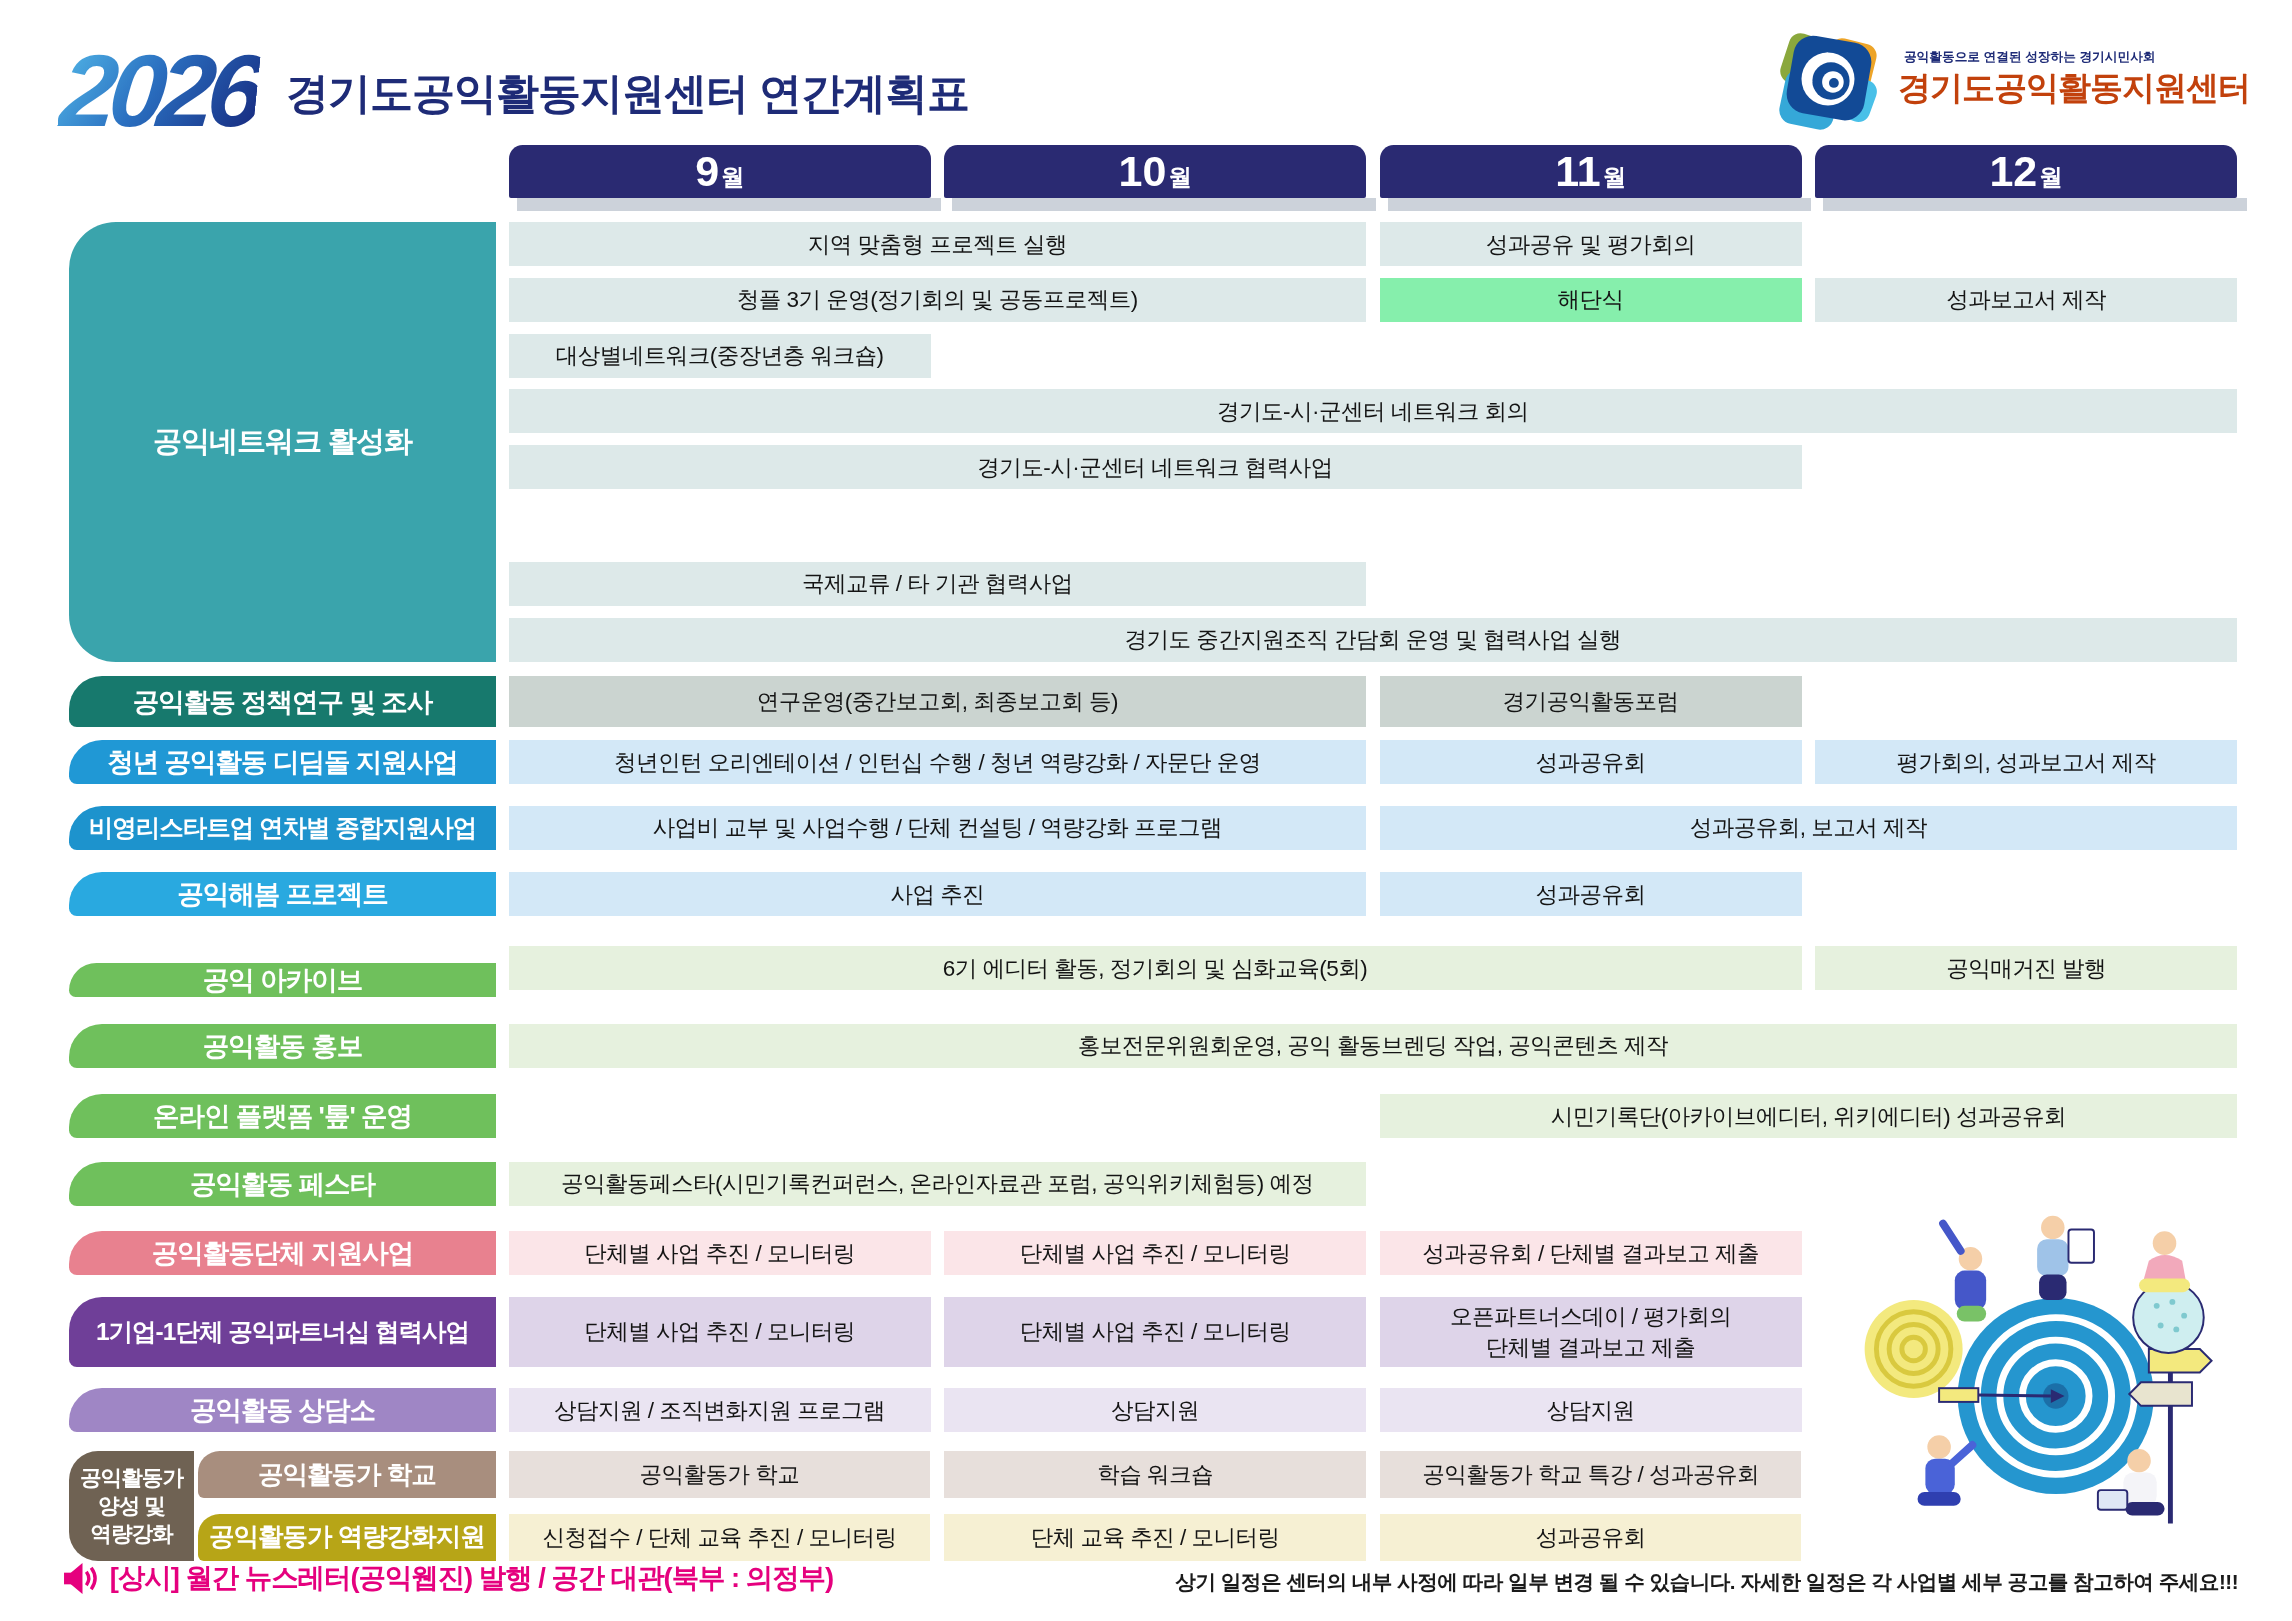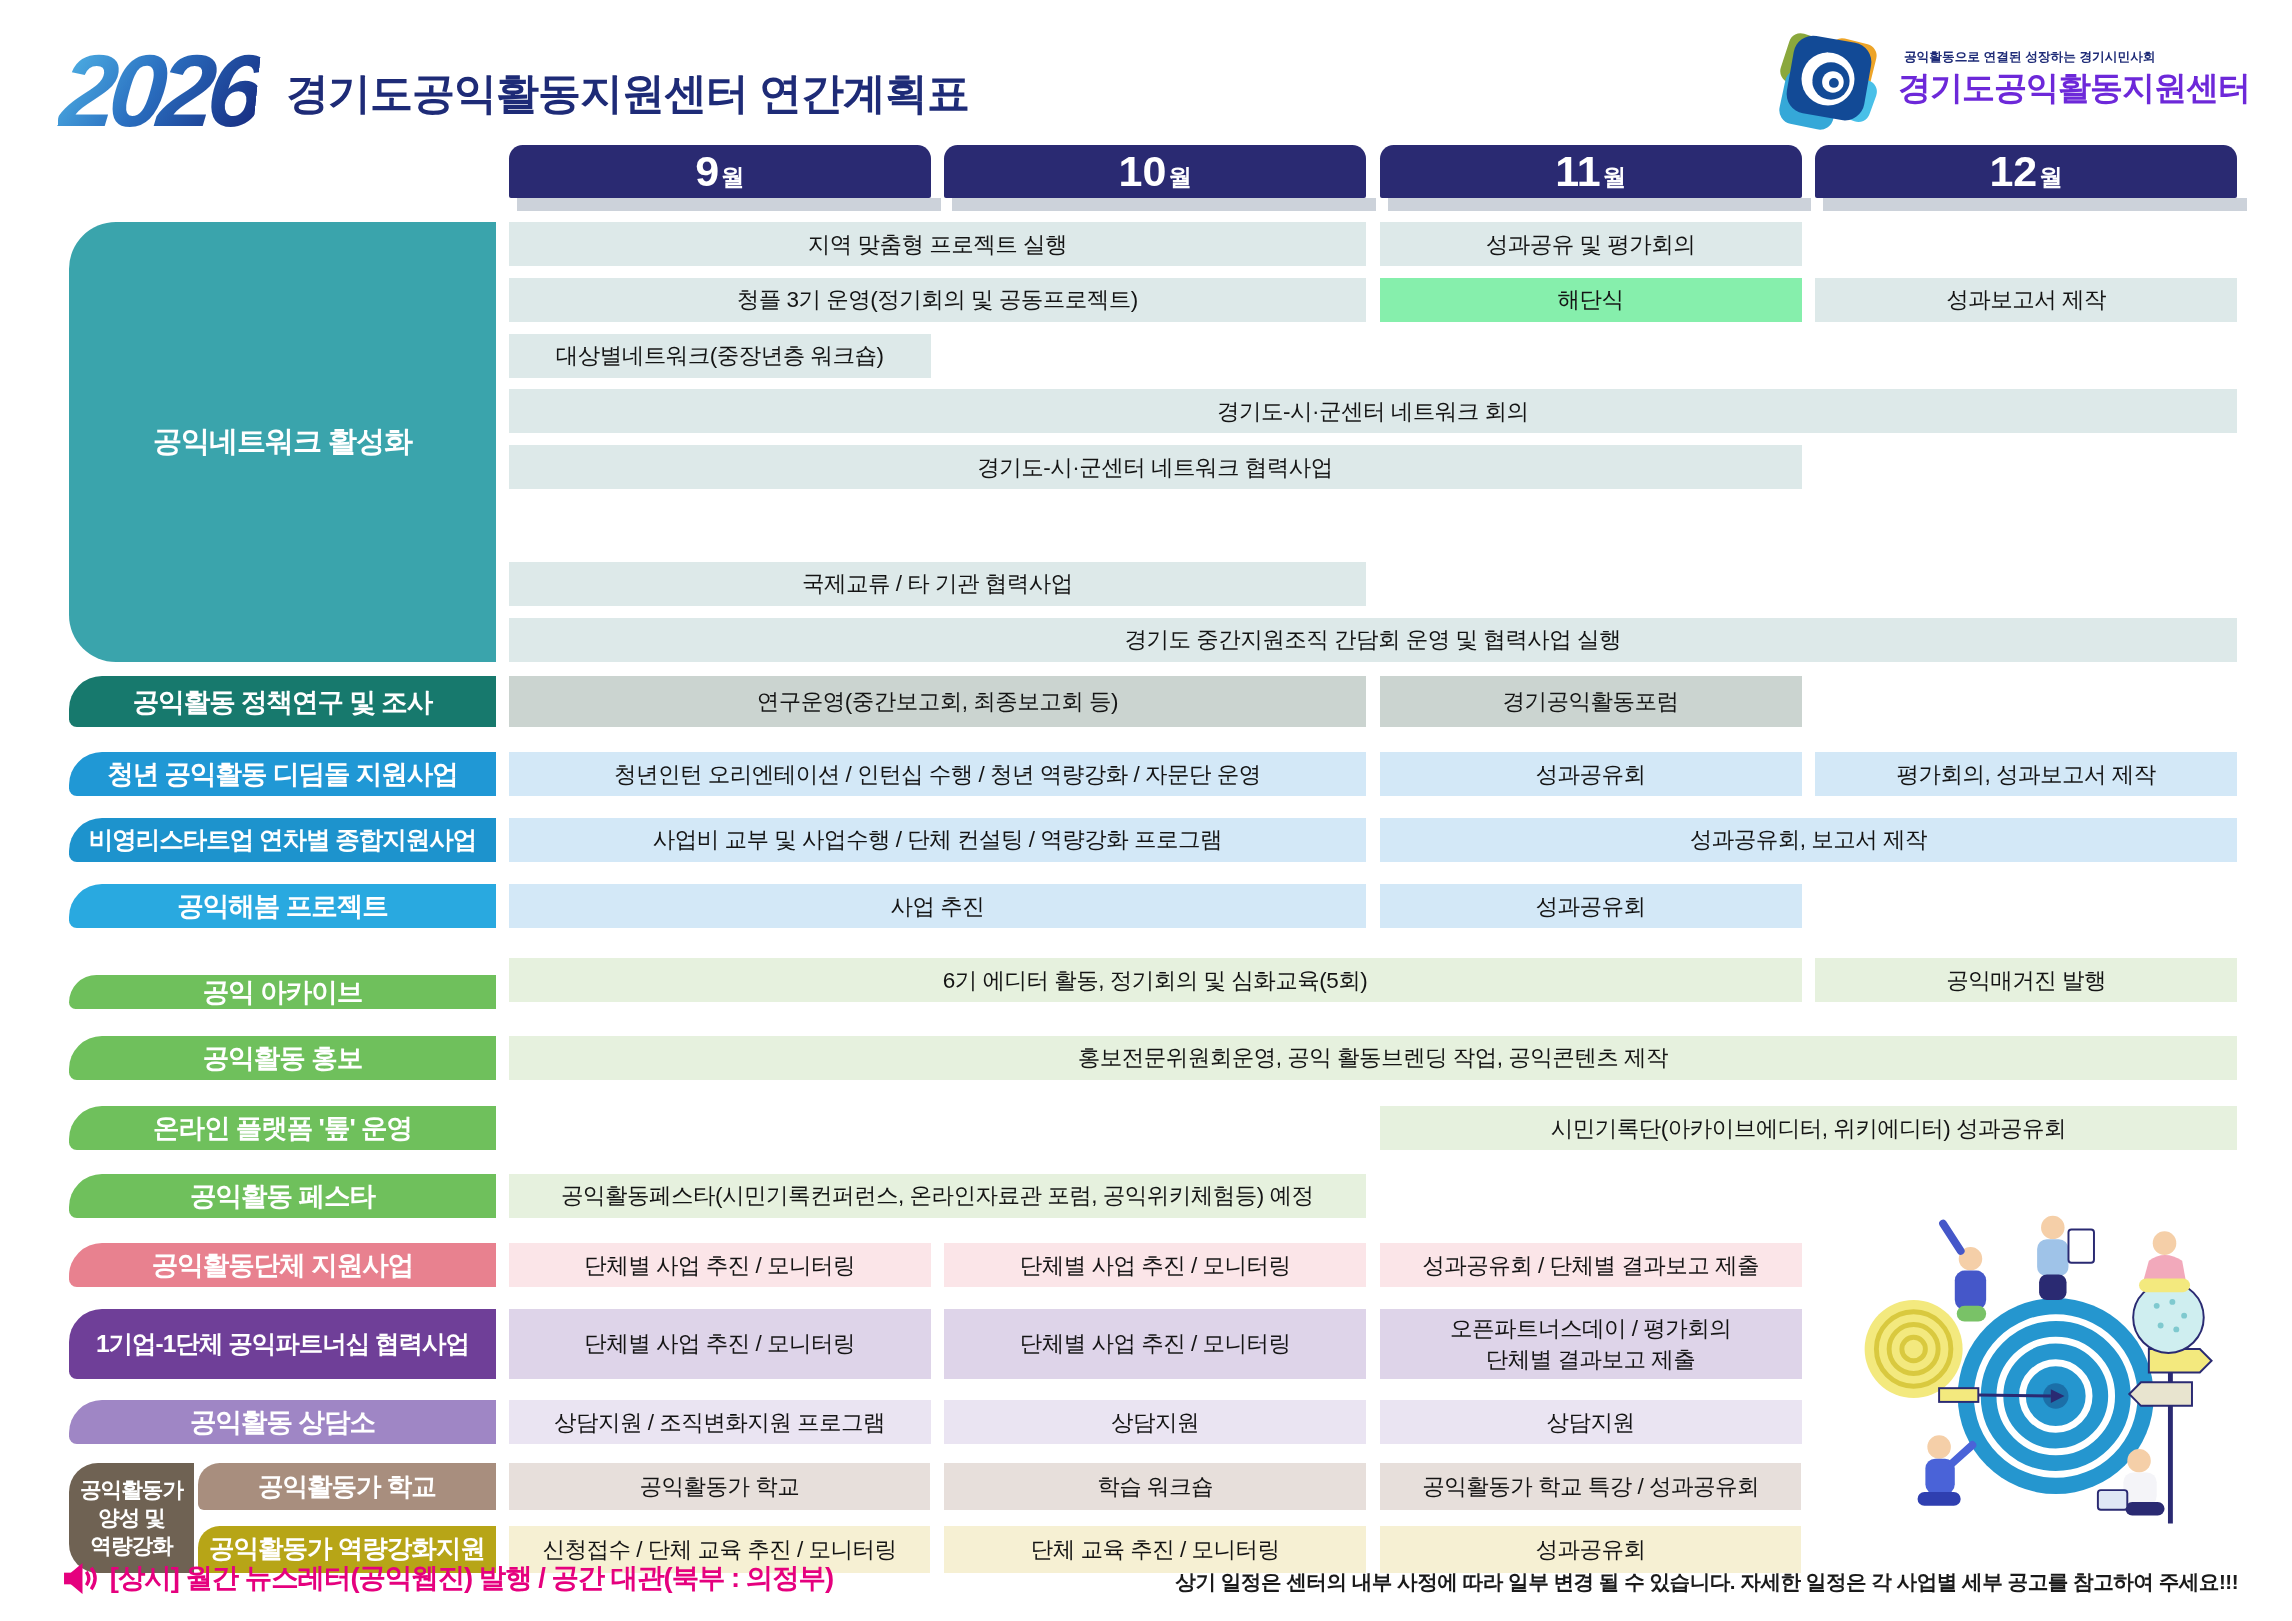--- a/index.html
+++ b/index.html
@@ -7,21 +7,21 @@
         font-family:"Liberation Sans","DejaVu Sans",sans-serif;}
 
   
   .year{position:absolute;left:61px;top:33px;font-size:102px;font-weight:900;font-style:italic;
         letter-spacing:-7.8px;background:linear-gradient(120deg,#53b9e9 0%,#2a6fc0 45%,#16277c 100%);
         -webkit-background-clip:text;background-clip:text;color:transparent;transform:skewX(-6deg);}
   .page-title{position:absolute;left:286px;top:65px;font-size:43px;font-weight:bold;color:#1e2b77;margin:0;letter-spacing:-1px;}
   .org-logo{position:absolute;right:43px;top:27.4px;display:flex;align-items:center;gap:11.8px;}
   .org-text{display:flex;flex-direction:column;align-items:flex-start;}
   .org-tagline{font-size:12.7px;font-weight:bold;color:#1e2b77;margin-left:5.9px;}
-  .org-name{font-size:33px;font-weight:bold;color:#6d28d9;letter-spacing:-1px;}
+  .org-name{font-size:33px;font-weight:bold;color:#c2410c;letter-spacing:-1px;}
 
   
   .months{position:absolute;left:509px;top:145px;width:1728px;display:grid;
           grid-template-columns:repeat(4,1fr);column-gap:13.7px;}
   .month{position:relative;height:53px;background:#2a2a72;border-radius:13.7px 13.7px 2px 2px;
          color:#fff;display:flex;align-items:center;justify-content:center;}
   .month::after{content:"";position:absolute;left:7.8px;right:-9.8px;bottom:-12.7px;height:12.7px;background:#ccd2da;}
   .month .num{font-size:43px;font-weight:bold;line-height:1;}
   .month .suffix{font-size:23.5px;font-weight:bold;margin-left:2px;margin-top:11.8px;}
 
@@ -122,21 +122,21 @@
           </div>
           <div class="row-spacer" style="height: 49px;"></div>
           <div class="bar-row">
             <div class="bar" style="grid-column: 1 / span 2; background: rgb(221, 233, 233);">국제교류 / 타 기관 협력사업</div>
           </div>
           <div class="bar-row">
             <div class="bar" style="grid-column: 1 / span 4; background: rgb(221, 233, 233);">경기도 중간지원조직 간담회 운영 및 협력사업 실행</div>
           </div>
         </div>
       </div>
-      <div class="band" style="margin-bottom: 25px;">
+      <div class="band" style="margin-bottom: 13px;">
         <div class="band-label" style="background: rgb(23, 121, 109);">공익활동 정책연구 및 조사</div>
         <div class="band-rows">
           <div class="bar-row" style="min-height: 51px;">
             <div class="bar" style="grid-column: 1 / span 2; background: rgb(203, 212, 208);">연구운영(중간보고회, 최종보고회 등)</div>
             <div class="bar" style="grid-column: 3 / span 1; background: rgb(203, 212, 208);">경기공익활동포럼</div>
           </div>
         </div>
       </div>
       <div class="band" style="margin-bottom: 21.6px;">
         <div class="band-label" style="background: rgb(32, 152, 213);">청년 공익활동 디딤돌 지원사업</div>

